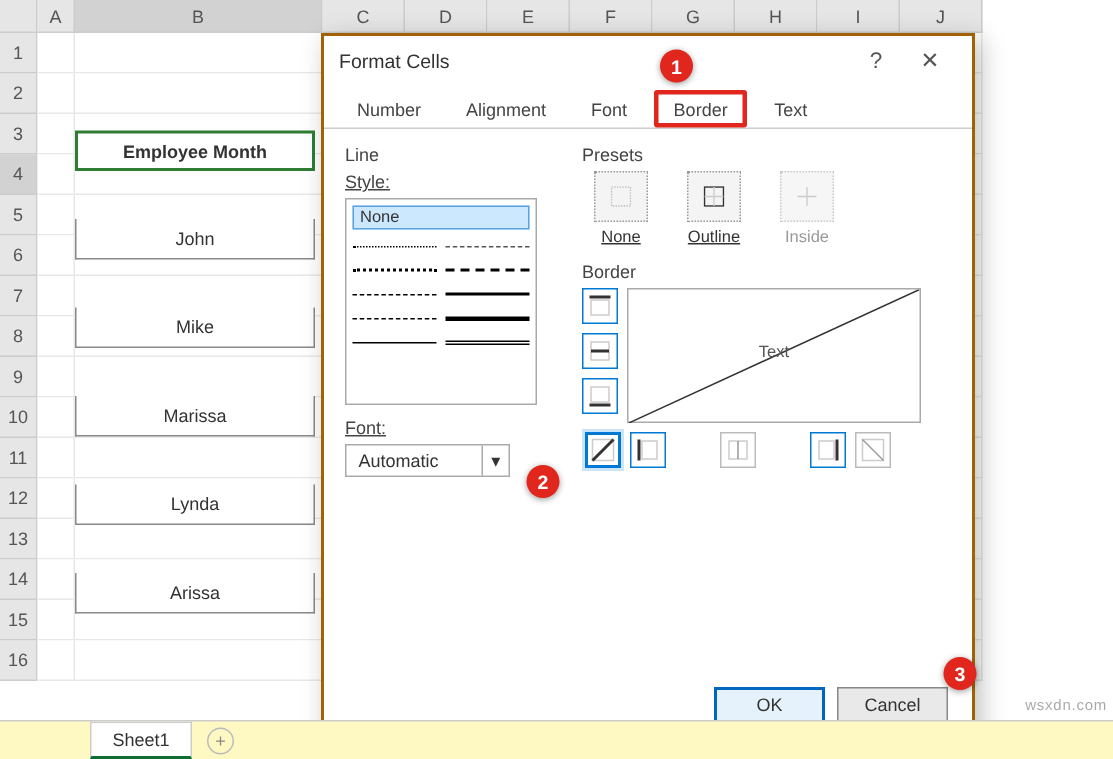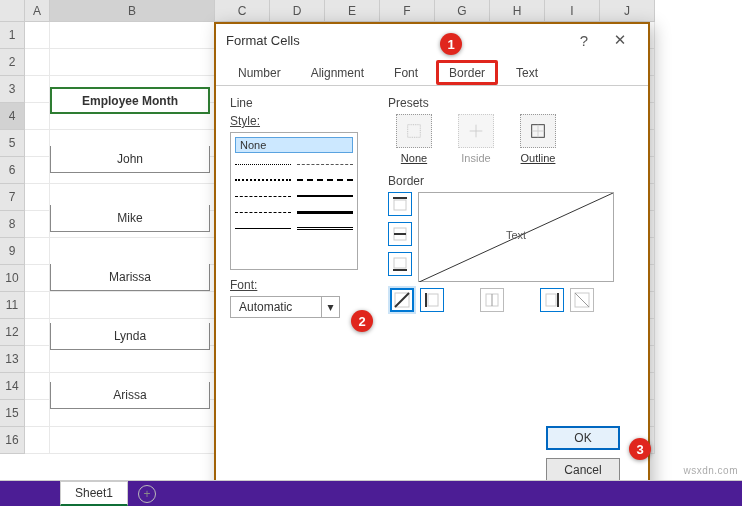--- a/index.html
+++ b/index.html
@@ -16,21 +16,21 @@
 .rowh { width: 25px; background: #e6e6e6; border-right: 1px solid #ccc; border-bottom: 1px solid #ccc; display: flex; align-items: center; justify-content: center; color: #555; }
 .rowh.sel { background: #d2d2d2; }
 .cell { border-right: 1px solid #e8e8e8; border-bottom: 1px solid #e8e8e8; display: flex; align-items: center; justify-content: center; background: #fff; }
 
 
 .dt { position: absolute; left: 50px; top: 60px; }
 .dt-header { width: 160px; height: 27px; background: #fff; border: 2px solid #2e7d32; display: flex; align-items: center; justify-content: center; font-weight: bold; }
 .dt-cell { width: 160px; height: 27px; border: 1px solid #888; border-top: none; display: flex; align-items: center; justify-content: center; background: #fff; margin-top: 32px; }
 
 
-.sheetbar { position: absolute; bottom: 0; left: 0; width: 742px; height: 26px; background: #4c1d95; border-top: 1px solid #ccc; display: flex; align-items: center; padding-left: 60px; gap: 4px; }
+.sheetbar { position: absolute; bottom: 0; left: 0; width: 742px; height: 26px; background: #fef9c3; border-top: 1px solid #ccc; display: flex; align-items: center; padding-left: 60px; gap: 4px; }
 .sheet-tab { padding: 4px 14px; background: #fff; border: 1px solid #ccc; border-bottom: 2px solid #0f6e36; font-size: 12px; }
 .newsheet { width: 18px; height: 18px; border: 1px solid #bbb; border-radius: 50%; display: flex; align-items: center; justify-content: center; color: #888; margin-left: 6px; cursor: pointer; }
 
 
 .dialog { position: absolute; left: 214px; top: 22px; width: 436px; height: 476px; background: #fff; border: 2px solid #a16207; box-shadow: 4px 4px 16px rgba(0,0,0,.25); }
 .titlebar { height: 32px; display: flex; align-items: center; padding: 0 10px; }
 .title { flex: 1; font-size: 13px; }
 .winbtn { width: 36px; height: 28px; display: flex; align-items: center; justify-content: center; color: #555; font-size: 15px; cursor: pointer; }
 
 .tabs { display: flex; gap: 6px; padding: 4px 10px 0 10px; align-items: flex-end; border-bottom: 1px solid #ccc; height: 30px; }
@@ -72,21 +72,21 @@
 .bbtn.plain { border: 1px solid #bbb; }
 .bbtn.selected { border: 2px solid #0078d4; box-shadow: 0 0 0 2px #cce4f7; }
 .preview { width: 196px; height: 90px; border: 1px solid #aaa; background: #fff; position: relative; }
 .diag { position: absolute; inset: 0; }
 .prev-text { position: absolute; top: 48%; left: 50%; transform: translate(-50%,-50%); font-size: 11px; color: #555; }
 
 .hrow { display: flex; gap: 6px; margin-top: 6px; margin-left: 2px; }
 
 .info-text { margin-top: 14px; font-size: 11.5px; color: #444; line-height: 1.4; }
 
-.dlg-buttons { position: absolute; bottom: 14px; right: 28px; display: flex; gap: 8px; flex-direction: column; }
+.dlg-buttons { position: absolute; bottom: 14px; right: 16px; display: flex; gap: 8px; }
 .dbtn { width: 74px; height: 24px; border: 1px solid #888; background: #e9e9e9; font-size: 12px; cursor: pointer; display:flex;align-items:center;justify-content:center; }
 .dbtn.primary { border: 2px solid #0067c0; background: #e5f1fb; }
 
 .badge { position: absolute; width: 22px; height: 22px; border-radius: 50%; background: #e0261d; color: #fff; display: flex; align-items: center; justify-content: center; font-weight: bold; font-size: 13px; box-shadow: 0 1px 4px rgba(0,0,0,.4); z-index: 50; }
 
 .watermark { position: absolute; bottom: 30px; right: 4px; font-size: 10px; color: rgba(0,0,0,.35); letter-spacing: .5px; }
 
 
 .bbtn svg, .preset-box svg { width: 18px; height: 18px; }
 </style>
@@ -399,37 +399,37 @@
         <div class="presets">
           <div class="preset">
             <div class="preset-box">
               <svg viewBox="0 0 20 20">
                   <rect x="3" y="3" width="14" height="14" fill="none" stroke="#bbb" stroke-dasharray="1 1"></rect>
                 </svg>
             </div>
             <div class="preset-label">None</div>
           </div>
           <div class="preset">
-            <div class="preset-box disabled">
-              <svg viewBox="0 0 20 20">
-                  <line x1="10" y1="3" x2="10" y2="17" stroke="#999"></line>
-                  <line x1="3" y1="10" x2="17" y2="10" stroke="#999"></line>
-                </svg>
-            </div>
-            <div class="preset-label disabled">Inside</div>
-          </div>
-          <div class="preset">
             <div class="preset-box">
               <svg viewBox="0 0 20 20">
                   <rect x="3" y="3" width="14" height="14" fill="none" stroke="#333"></rect>
                   <line x1="10" y1="3" x2="10" y2="17" stroke="#ccc"></line>
                   <line x1="3" y1="10" x2="17" y2="10" stroke="#ccc"></line>
                 </svg>
             </div>
             <div class="preset-label">Outline</div>
+          </div>
+          <div class="preset">
+            <div class="preset-box disabled">
+              <svg viewBox="0 0 20 20">
+                  <line x1="10" y1="3" x2="10" y2="17" stroke="#999"></line>
+                  <line x1="3" y1="10" x2="17" y2="10" stroke="#999"></line>
+                </svg>
+            </div>
+            <div class="preset-label disabled">Inside</div>
           </div>
         </div>
 
         <div class="sec-title">Border</div>
         <div class="border-area">
           <div class="side-btns">
             <div class="bbtn">
                 <svg viewBox="0 0 18 18">
                   <line x1="2" y1="3" x2="16" y2="3" stroke="#333" stroke-width="2"></line>
                   <rect x="3" y="5" width="12" height="10" fill="none" stroke="#ccc"></rect>

